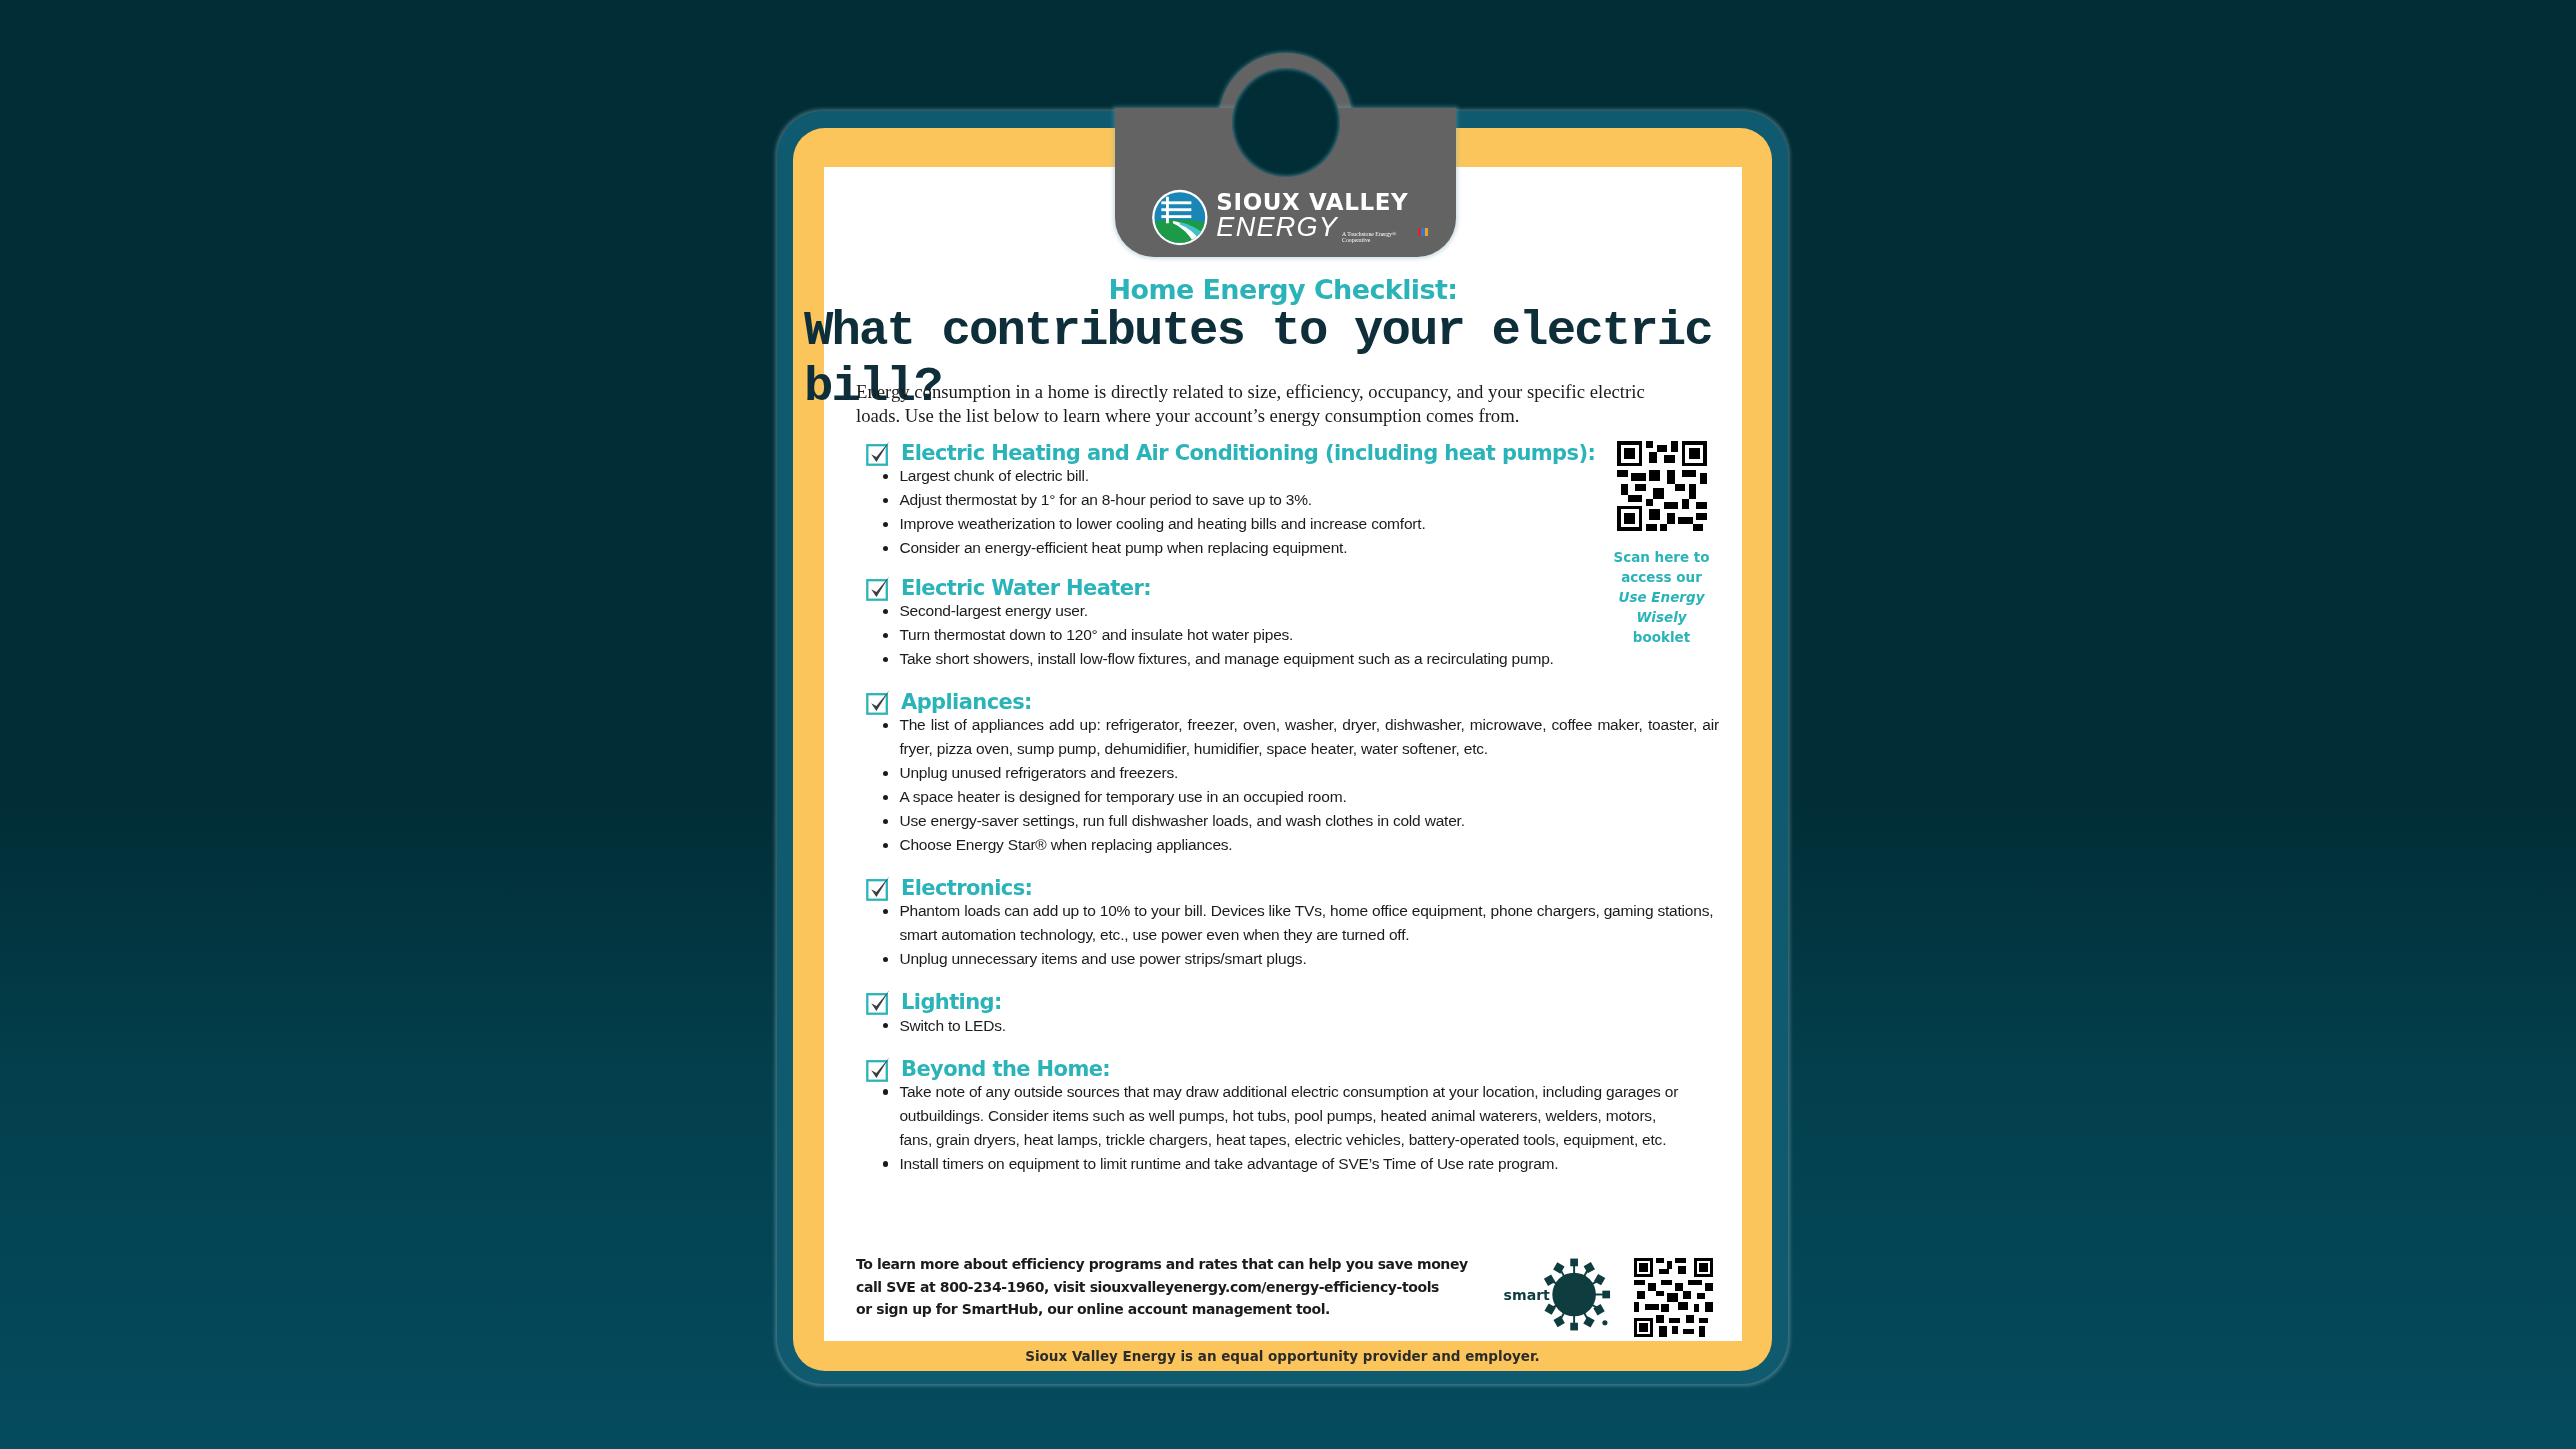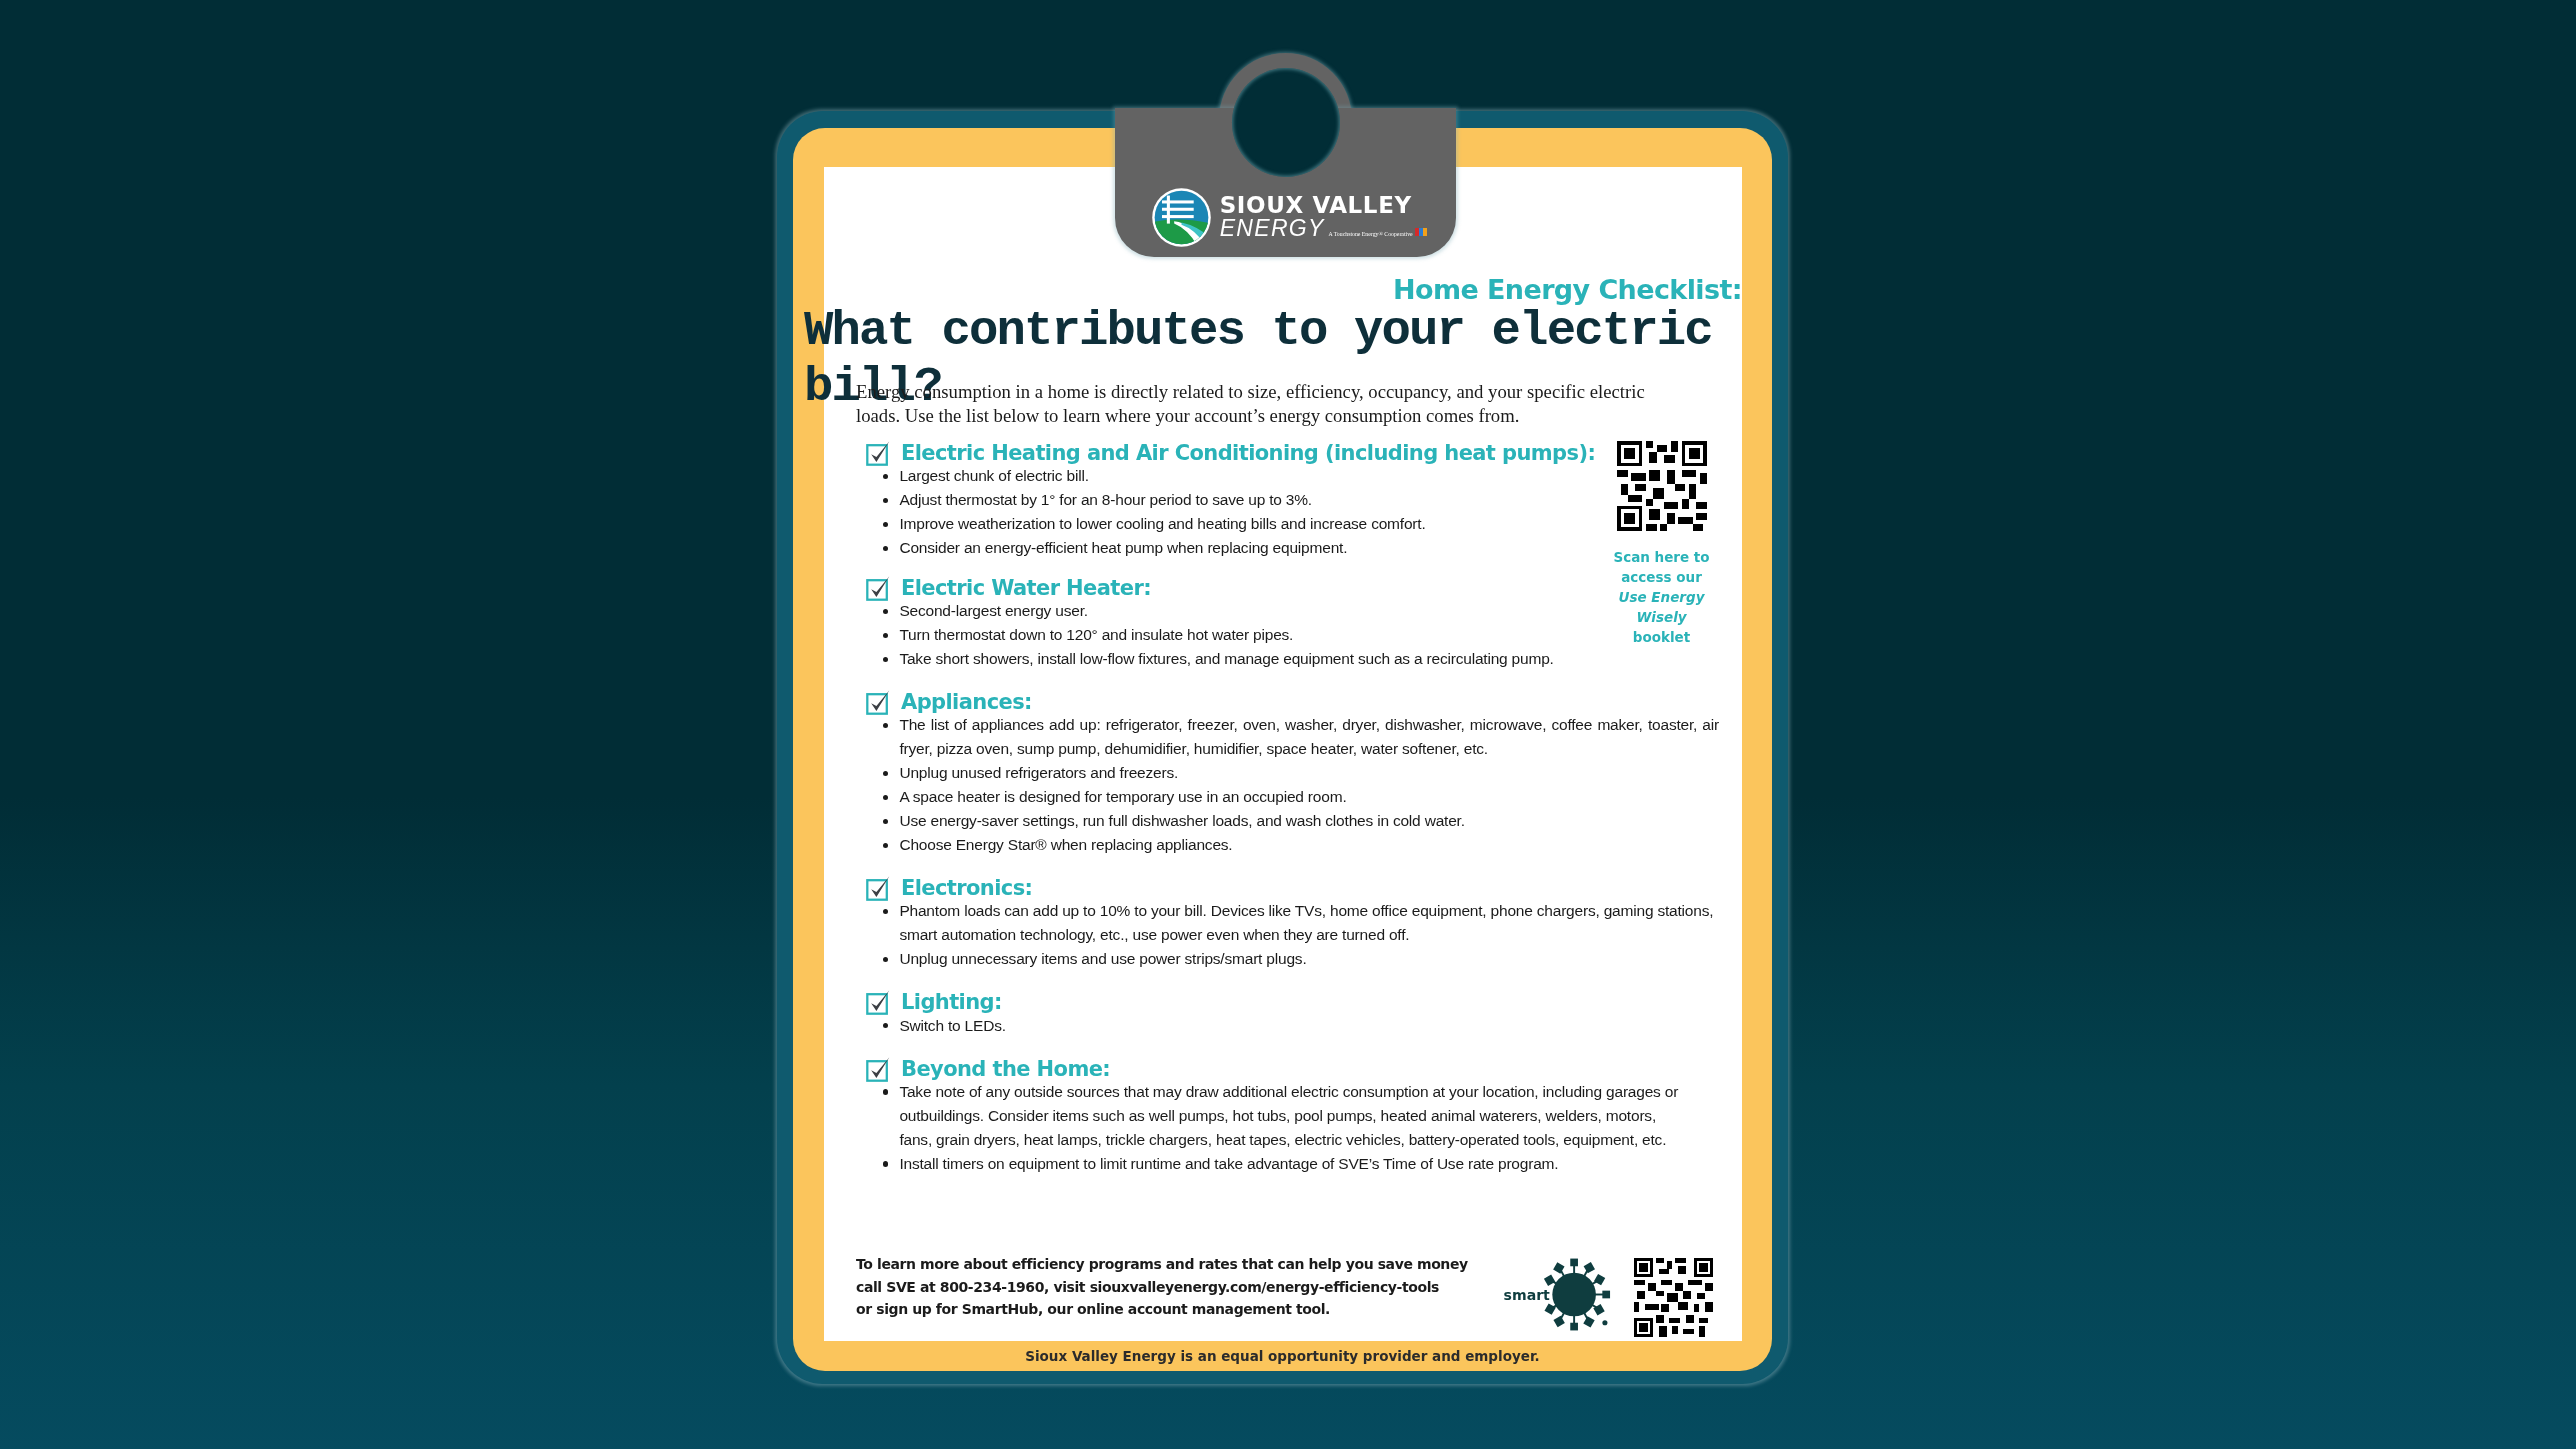--- a/index.html
+++ b/index.html
@@ -41,28 +41,28 @@
     background:#012d36; box-shadow: inset 0 0 3.9px 1.3px rgba(110,170,180,0.6);
   }
   .logo {
     position:absolute; left:1151px; top:185px; width:277px; height:64px;
     display:flex; align-items:center;
   }
   .logo-mark { width:61px; height:61px; margin-right:7.7px; }
   .logo-text { color:#fff; line-height:1; }
   .logo-line1 { font-family:"DejaVu Sans", sans-serif; font-weight:bold; font-size:23px; letter-spacing:0.6px; }
   .logo-line2 { display:flex; align-items:baseline; }
-  .logo-energy { font-family:"Liberation Sans", sans-serif; font-style:italic; font-size:23px; letter-spacing:1.3px; }
+  .logo-energy { font-family:"Liberation Sans", sans-serif; font-style:italic; font-size:27px; letter-spacing:1.3px; }
   .logo-tag { font-family:"Liberation Serif", serif; font-size:5.8px; margin-left:3.9px; }
   .logo-tag-mark { display:inline-block; width:11.6px; height:7.7px; margin-left:2.6px;
     background:linear-gradient(90deg,#d42a2a 0 33%,#2a7bd4 33% 66%,#f2a01a 66%); }
 
   
   .kicker {
-    position:absolute; left:824px; width:918px; top:274px; text-align:right;
+    position:absolute; left:824px; width:918px; top:274px; text-align:center;
     font-family:"DejaVu Sans", sans-serif; font-weight:bold; font-size:27px; color:#2ab3b8;
     letter-spacing:-0.6px;
   }
   .title {
     position:absolute; left:804px; width:918px; top:303px; text-align:left;
     font-family:Liberation Mono, monospace; font-weight:bold; font-size:49px; color:#0e2f3a;
     letter-spacing:-1.9px;
   }
   .intro {
     position:absolute; left:856px; top:380px; width:837px;

